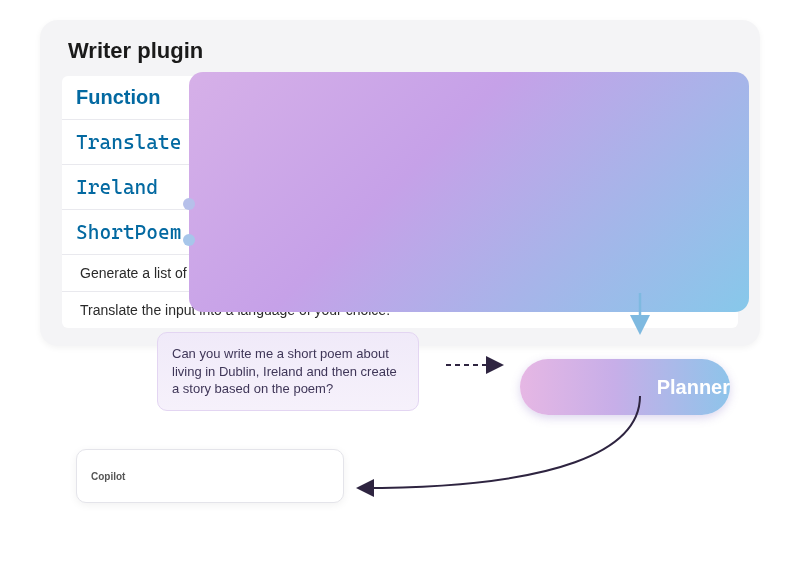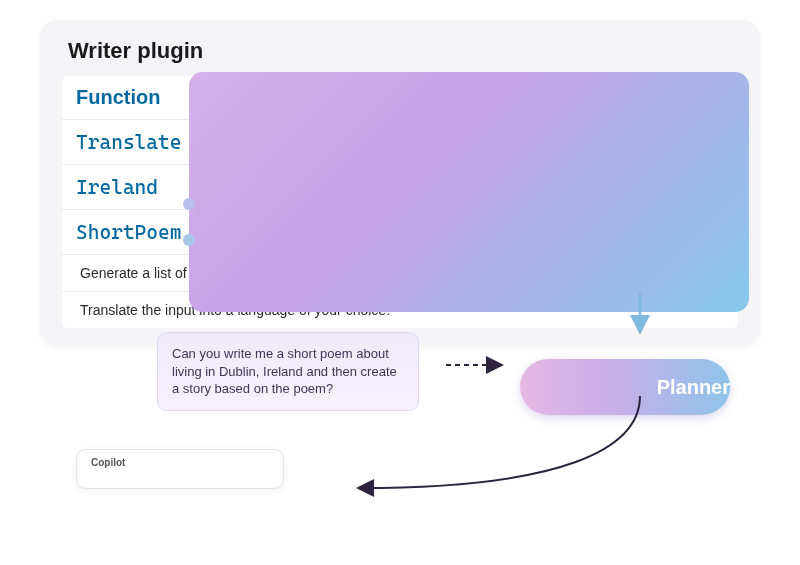--- a/index.html
+++ b/index.html
@@ -118,22 +118,22 @@
     font-weight: 700;
     box-shadow: 0 3px 10px rgba(140,120,200,0.3);
     margin-top: 21px;
   }
 
   
   .reply {
     position: absolute;
     left: 76px;
     top: 449px;
-    width: 208px;
-    padding: 6px 14px 14px 14px;
+    width: 268px;
+    padding: 20px 14px 14px 14px;
     border-radius: 10px;
     background: #fff;
     border: 1px solid #e4e4ea;
     box-shadow: 0 2px 8px rgba(0,0,0,0.06);
     font-size: 13px;
     line-height: 1.35;
     color: #2a2a2a;
   }
   .reply .label {
     font-size: 10px;

